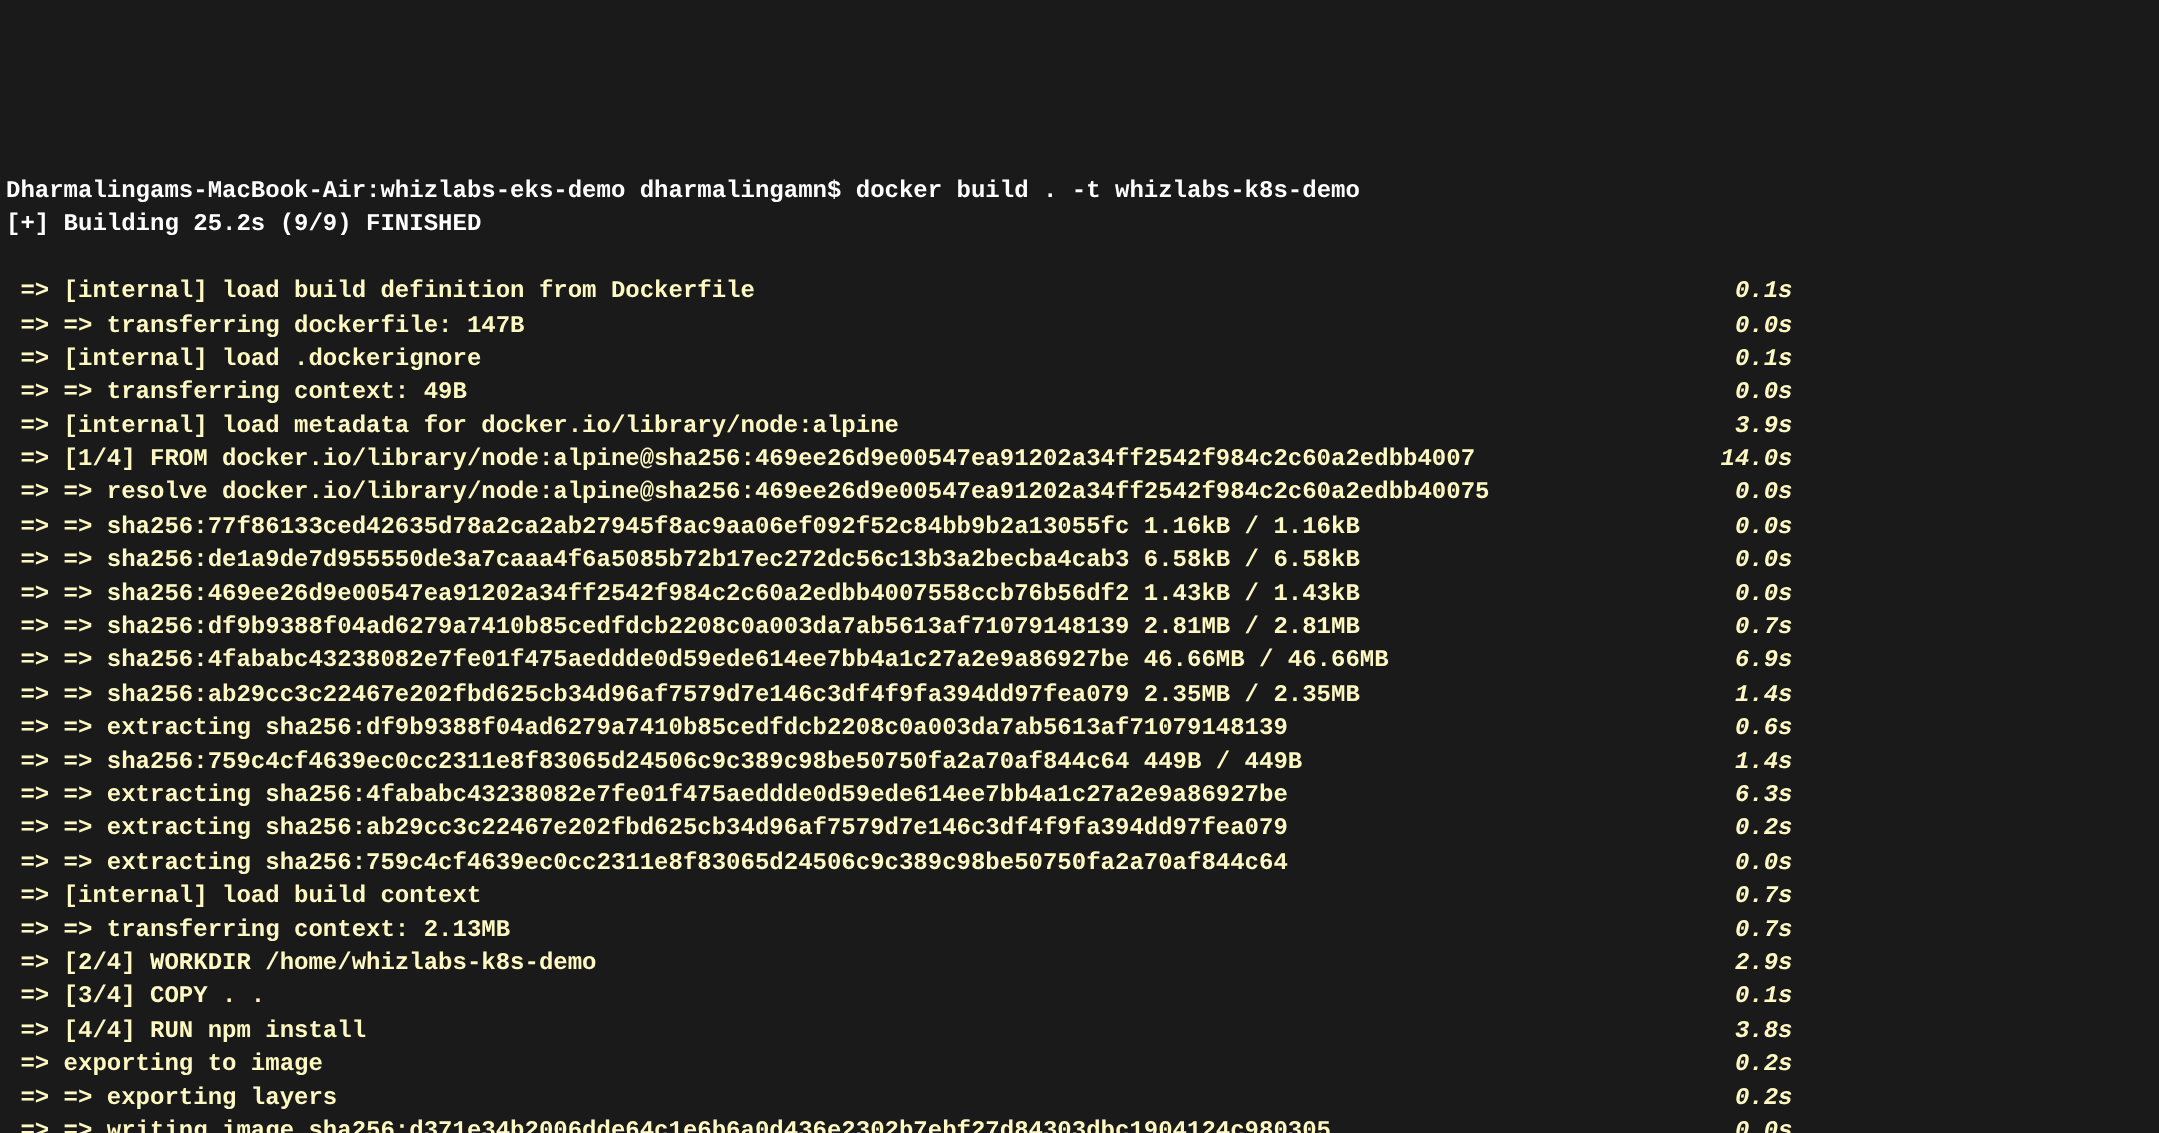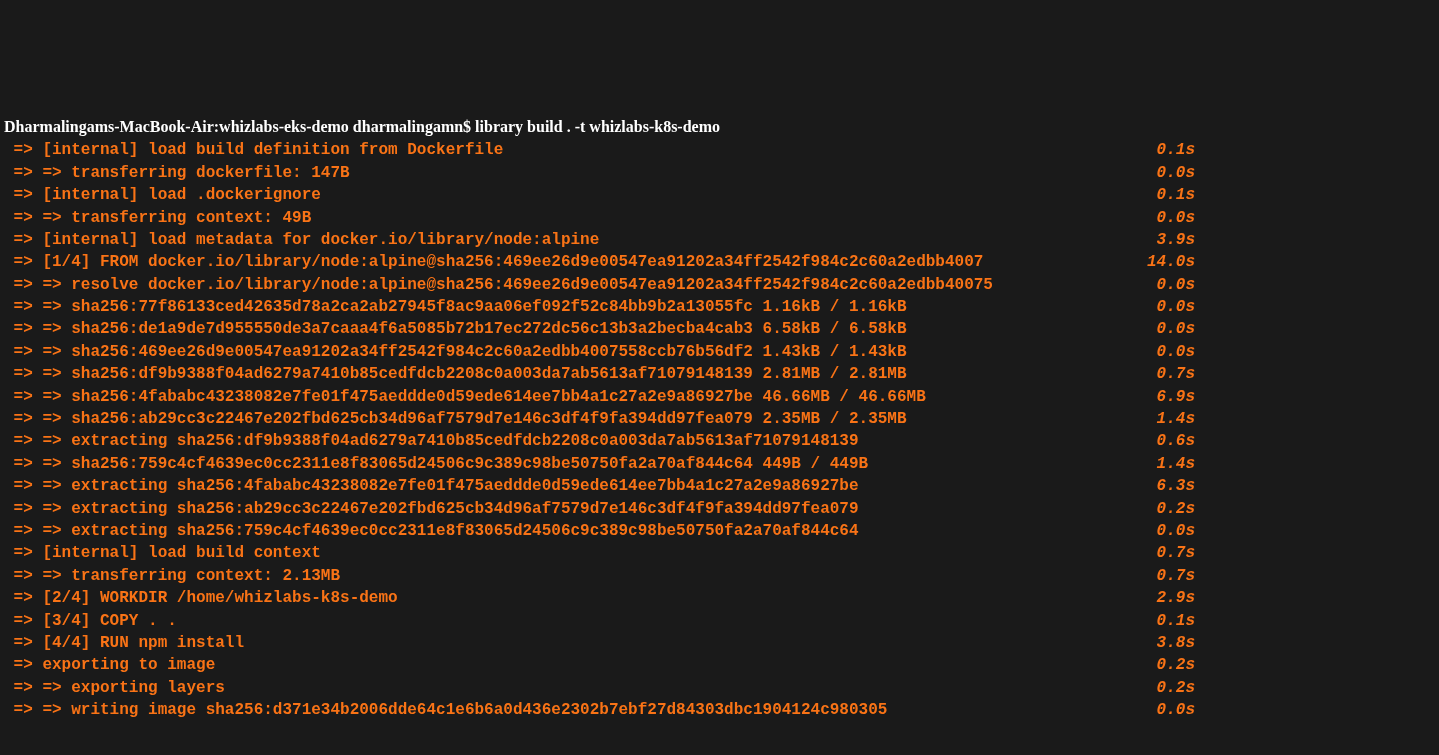--- a/index.html
+++ b/index.html
@@ -7,34 +7,35 @@
       padding: 4px;
       background-color: #1a1a1a;
       color: #ffffff;
       font-family: 'Menlo', 'Monaco', 'Courier New', monospace;
       font-size: 16px;
       font-weight: bold;
       line-height: 1.4;
       white-space: pre;
       overflow-x: auto;
     }
-    .white { color: #ffffff; font-family: Liberation Serif, serif; }
-    .purple { color: #f97316; }
+    .white { color: #ffffff; }
+    .purple { color: #fef9c3; }
     .line { display: flex; }
     .left { flex: 0 0 auto; }
     .right { flex: 0 0 auto; margin-left: auto; padding-right: 240px; font-style: italic; }
     .cmd-line { display: inline; }
   </style>
 </head>
 <body>
 
 
 
 <div>
-<span class="cmd-line white">Dharmalingams-MacBook-Air:whizlabs-eks-demo dharmalingamn$ </span><span class="cmd-line white">library build . -t whizlabs-k8s-demo</span>
+<span class="cmd-line white">Dharmalingams-MacBook-Air:whizlabs-eks-demo dharmalingamn$ </span><span class="cmd-line white">docker build . -t whizlabs-k8s-demo</span>
+<div class="white">[+] Building 25.2s (9/9) FINISHED</div>
 <div id="build-lines"><div class="line purple"><span class="left"> =&gt; [internal] load build definition from Dockerfile</span><span class="right">0.1s</span></div><div class="line purple"><span class="left"> =&gt; =&gt; transferring dockerfile: 147B</span><span class="right">0.0s</span></div><div class="line purple"><span class="left"> =&gt; [internal] load .dockerignore</span><span class="right">0.1s</span></div><div class="line purple"><span class="left"> =&gt; =&gt; transferring context: 49B</span><span class="right">0.0s</span></div><div class="line purple"><span class="left"> =&gt; [internal] load metadata for docker.io/library/node:alpine</span><span class="right">3.9s</span></div><div class="line purple"><span class="left"> =&gt; [1/4] FROM docker.io/library/node:alpine@sha256:469ee26d9e00547ea91202a34ff2542f984c2c60a2edbb4007</span><span class="right">14.0s</span></div><div class="line purple"><span class="left"> =&gt; =&gt; resolve docker.io/library/node:alpine@sha256:469ee26d9e00547ea91202a34ff2542f984c2c60a2edbb40075</span><span class="right">0.0s</span></div><div class="line purple"><span class="left"> =&gt; =&gt; sha256:77f86133ced42635d78a2ca2ab27945f8ac9aa06ef092f52c84bb9b2a13055fc 1.16kB / 1.16kB</span><span class="right">0.0s</span></div><div class="line purple"><span class="left"> =&gt; =&gt; sha256:de1a9de7d955550de3a7caaa4f6a5085b72b17ec272dc56c13b3a2becba4cab3 6.58kB / 6.58kB</span><span class="right">0.0s</span></div><div class="line purple"><span class="left"> =&gt; =&gt; sha256:469ee26d9e00547ea91202a34ff2542f984c2c60a2edbb4007558ccb76b56df2 1.43kB / 1.43kB</span><span class="right">0.0s</span></div><div class="line purple"><span class="left"> =&gt; =&gt; sha256:df9b9388f04ad6279a7410b85cedfdcb2208c0a003da7ab5613af71079148139 2.81MB / 2.81MB</span><span class="right">0.7s</span></div><div class="line purple"><span class="left"> =&gt; =&gt; sha256:4fababc43238082e7fe01f475aeddde0d59ede614ee7bb4a1c27a2e9a86927be 46.66MB / 46.66MB</span><span class="right">6.9s</span></div><div class="line purple"><span class="left"> =&gt; =&gt; sha256:ab29cc3c22467e202fbd625cb34d96af7579d7e146c3df4f9fa394dd97fea079 2.35MB / 2.35MB</span><span class="right">1.4s</span></div><div class="line purple"><span class="left"> =&gt; =&gt; extracting sha256:df9b9388f04ad6279a7410b85cedfdcb2208c0a003da7ab5613af71079148139</span><span class="right">0.6s</span></div><div class="line purple"><span class="left"> =&gt; =&gt; sha256:759c4cf4639ec0cc2311e8f83065d24506c9c389c98be50750fa2a70af844c64 449B / 449B</span><span class="right">1.4s</span></div><div class="line purple"><span class="left"> =&gt; =&gt; extracting sha256:4fababc43238082e7fe01f475aeddde0d59ede614ee7bb4a1c27a2e9a86927be</span><span class="right">6.3s</span></div><div class="line purple"><span class="left"> =&gt; =&gt; extracting sha256:ab29cc3c22467e202fbd625cb34d96af7579d7e146c3df4f9fa394dd97fea079</span><span class="right">0.2s</span></div><div class="line purple"><span class="left"> =&gt; =&gt; extracting sha256:759c4cf4639ec0cc2311e8f83065d24506c9c389c98be50750fa2a70af844c64</span><span class="right">0.0s</span></div><div class="line purple"><span class="left"> =&gt; [internal] load build context</span><span class="right">0.7s</span></div><div class="line purple"><span class="left"> =&gt; =&gt; transferring context: 2.13MB</span><span class="right">0.7s</span></div><div class="line purple"><span class="left"> =&gt; [2/4] WORKDIR /home/whizlabs-k8s-demo</span><span class="right">2.9s</span></div><div class="line purple"><span class="left"> =&gt; [3/4] COPY . .</span><span class="right">0.1s</span></div><div class="line purple"><span class="left"> =&gt; [4/4] RUN npm install</span><span class="right">3.8s</span></div><div class="line purple"><span class="left"> =&gt; exporting to image</span><span class="right">0.2s</span></div><div class="line purple"><span class="left"> =&gt; =&gt; exporting layers</span><span class="right">0.2s</span></div><div class="line purple"><span class="left"> =&gt; =&gt; writing image sha256:d371e34b2006dde64c1e6b6a0d436e2302b7ebf27d84303dbc1904124c980305</span><span class="right">0.0s</span></div></div>
 
 
 
 </div>
 
 
 
 
 </body></html>

